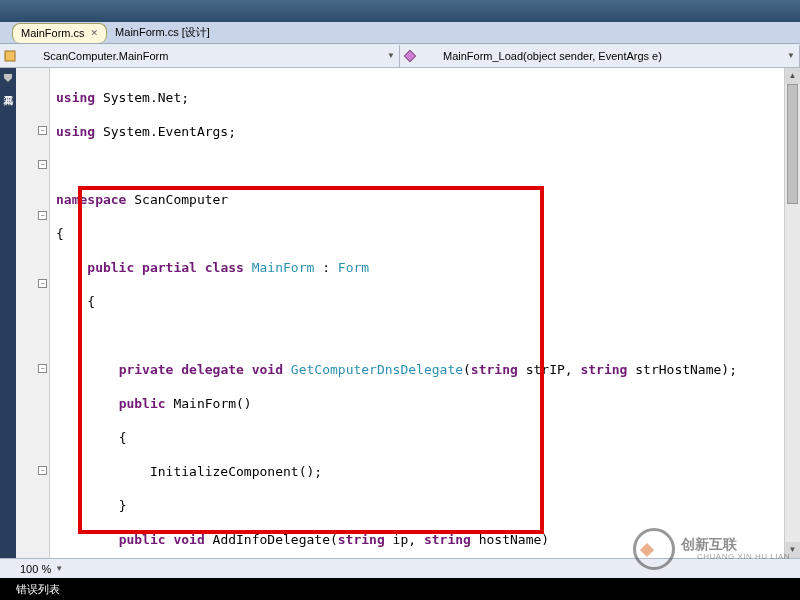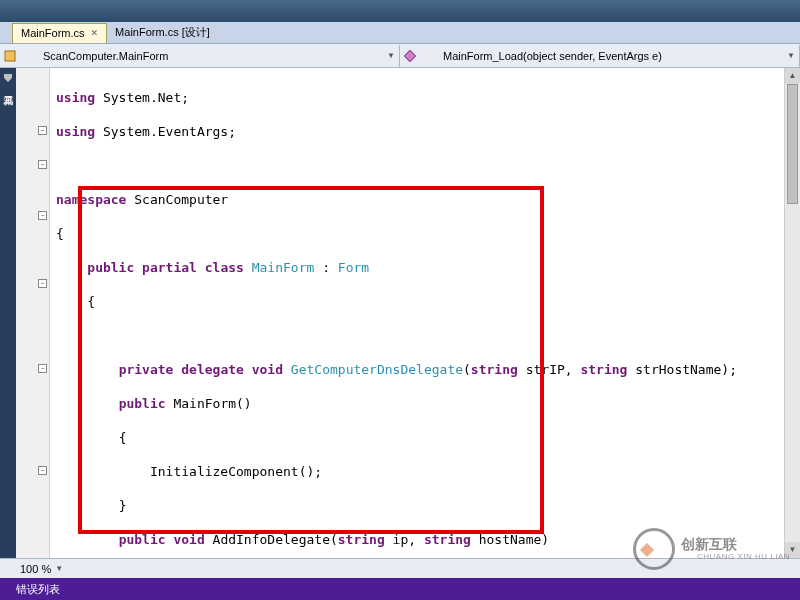--- a/index.html
+++ b/index.html
@@ -1,38 +1,38 @@
 <!DOCTYPE html>
 <html><head>
 <meta charset="utf-8">
 <style>
 * { margin: 0; padding: 0; box-sizing: border-box; }
 body { font-family: "Microsoft YaHei", Arial, sans-serif; font-size: 12px; background: #fff; overflow: hidden; width: 800px; height: 600px; position: relative; }
 .top-menu { background: linear-gradient(#4a6a8a, #2c4a6a); height: 22px; width: 100%; }
 .tabs-row { background: #c8d4e8; height: 22px; display: flex; align-items: center; padding-left: 12px; border-bottom: 1px solid #9ab; }
-.tab { display: inline-flex; align-items: center; padding: 2px 8px; height: 20px; font-size: 11px; cursor: pointer; }
+.tab { display: inline-flex; align-items: center; padding: 2px 8px; height: 20px; font-size: 11px; cursor: pointer; border-radius: 8px; }
 .tab.active { background: #fff8dc; border: 1px solid #a0a060; border-bottom: none; }
 .tab-close { margin-left: 6px; font-size: 9px; color: #666; }
 .nav-row { background: #e8ecf4; height: 24px; display: flex; align-items: center; border-bottom: 1px solid #b0b8c8; }
 .nav-dropdown { display: flex; align-items: center; height: 22px; padding: 0 4px; flex: 1; border-right: 1px solid #b0b8c8; font-size: 11px; gap: 23px; }
 .nav-icon { width: 12px; height: 12px; margin-right: 4px; display: inline-block; }
 .dd-arrow { margin-left: auto; font-size: 8px; color: #555; }
 .main-area { display: flex; height: 510px; }
 .left-rail { width: 16px; background: #293e5c; color: #fff; display: flex; flex-direction: column; align-items: center; padding-top: 4px; font-size: 10px; }
 .left-rail span { writing-mode: vertical-rl; margin-top: 4px; }
 .gutter { width: 34px; background: #f0f0f0; border-right: 1px solid #d0d0d0; position: relative; }
 .fold-box { position: absolute; left: 22px; width: 9px; height: 9px; border: 1px solid #888; background: #fff; font-size: 7px; line-height: 7px; text-align: center; color: #555; cursor: pointer; }
 .code-pane { flex: 1; background: #fff; font-family: "NSimSun","SimSun",monospace; font-size: 13px; line-height: 17px; padding-top: 4px; position: relative; white-space: pre; overflow: hidden; }
 .code-line { padding-left: 6px; }
 .kw { color: #701a75; font-weight: bold; }
 .type { color: #2b91af; }
 .red-box { position: absolute; border: 4px solid #e00000; left: 78px; top: 186px; width: 466px; height: 348px; pointer-events: none; }
 .status-row { position: absolute; bottom: 22px; left: 0; right: 0; height: 20px; background: #e8ecf4; border-top: 1px solid #b0b8c8; display: flex; align-items: center; font-size: 11px; padding-left: 16px; }
 .zoom-label { margin-left: 4px; }
-.footer { position: absolute; bottom: 0; left: 0; right: 0; height: 22px; background: #4c1d95; color: #fff; display: flex; align-items: center; padding-left: 16px; font-size: 11px; }
+.footer { position: absolute; bottom: 0; left: 0; right: 0; height: 22px; background: #000000; color: #fff; display: flex; align-items: center; padding-left: 16px; font-size: 11px; }
 .watermark { position: absolute; right: 10px; bottom: 30px; display: flex; align-items: center; opacity: 0.55; }
 .watermark-logo { width: 42px; height: 42px; border: 3px solid #444; border-radius: 50%; position: relative; margin-right: 6px; }
 .watermark-logo::before { content: ""; position: absolute; width: 10px; height: 10px; background: #e07030; left: 6px; top: 14px; transform: rotate(45deg); }
 .watermark-text { font-size: 14px; font-weight: bold; color: #333; line-height: 1.1; }
 .watermark-sub { font-size: 8px; color: #555; letter-spacing: 0.5px; margin-left: 16px; }
 .vscroll { position: absolute; right: 0; top: 68px; bottom: 42px; width: 16px; background: #e8e8e8; border-left: 1px solid #ccc; }
 .vscroll-thumb { position: absolute; top: 16px; left: 2px; right: 2px; height: 120px; background: #c0c0c0; border: 1px solid #999; }
 .vscroll-btn { position: absolute; left: 0; right: 0; height: 16px; background: #d8d8d8; text-align: center; font-size: 8px; line-height: 16px; color: #555; }
 </style>
 </head>

